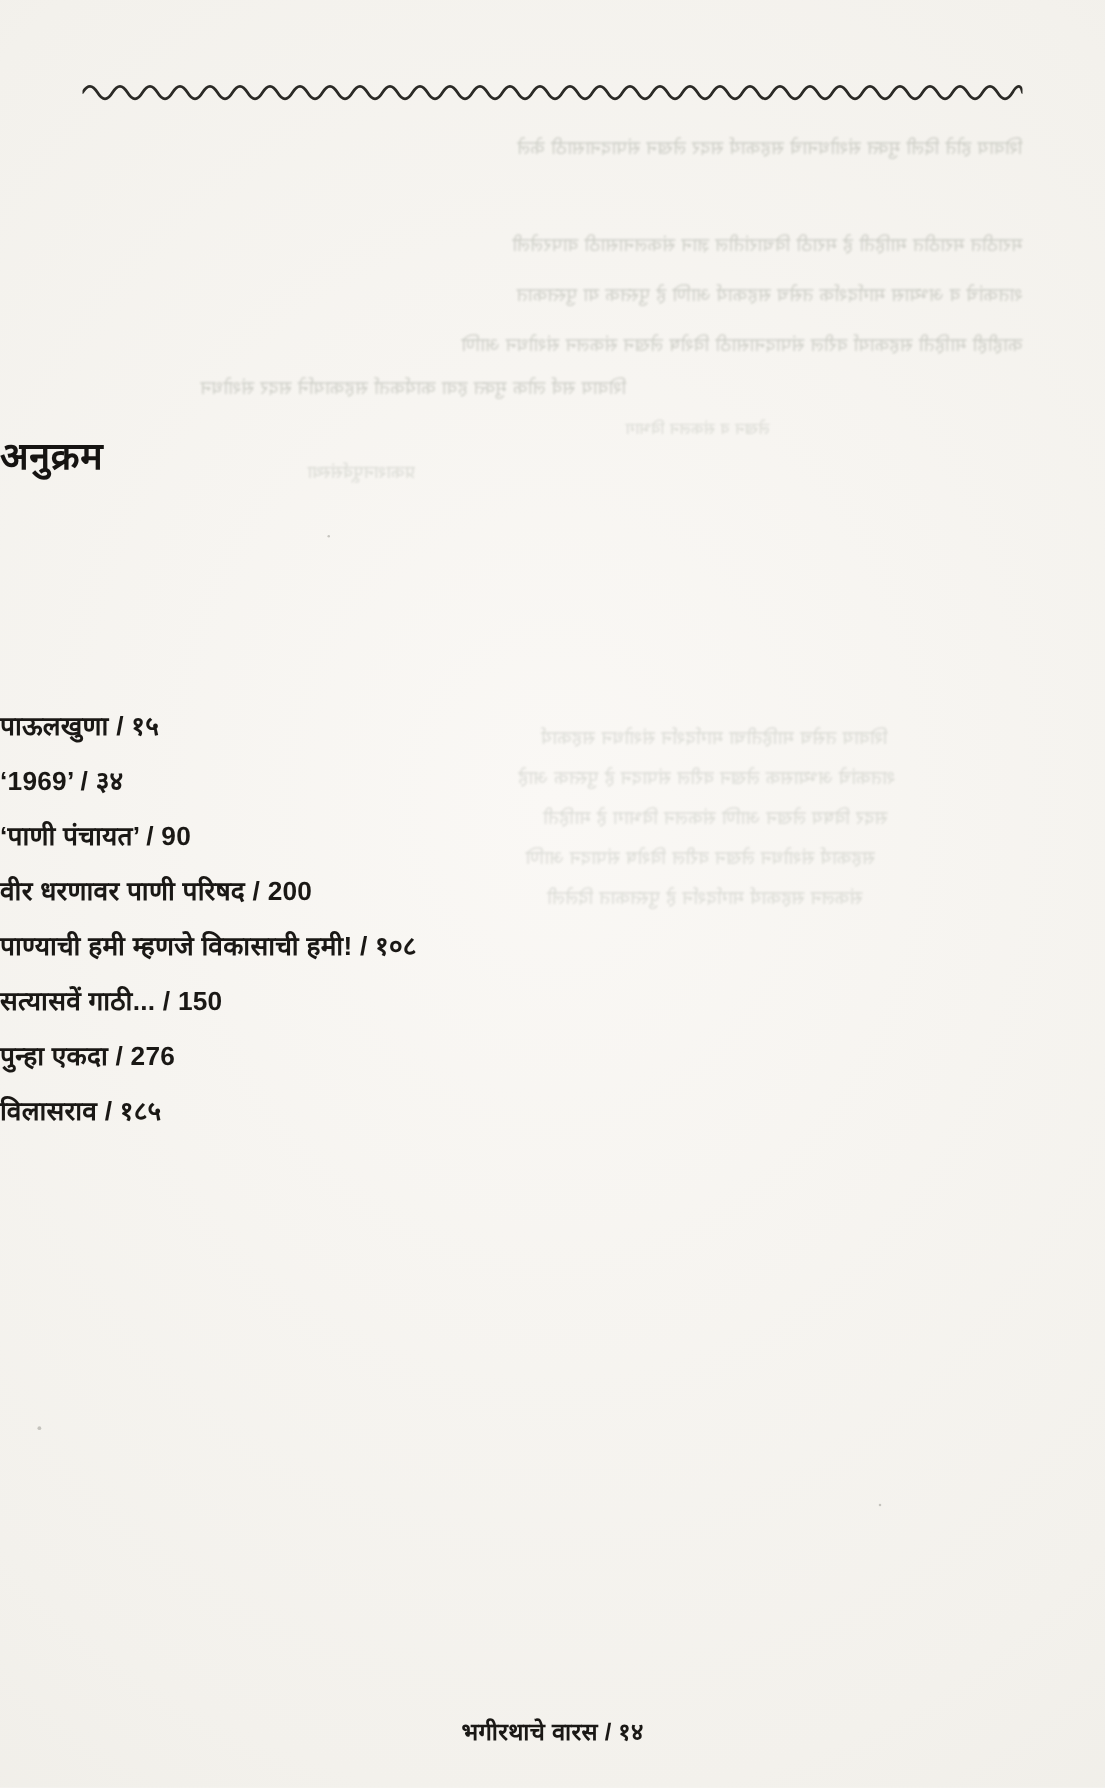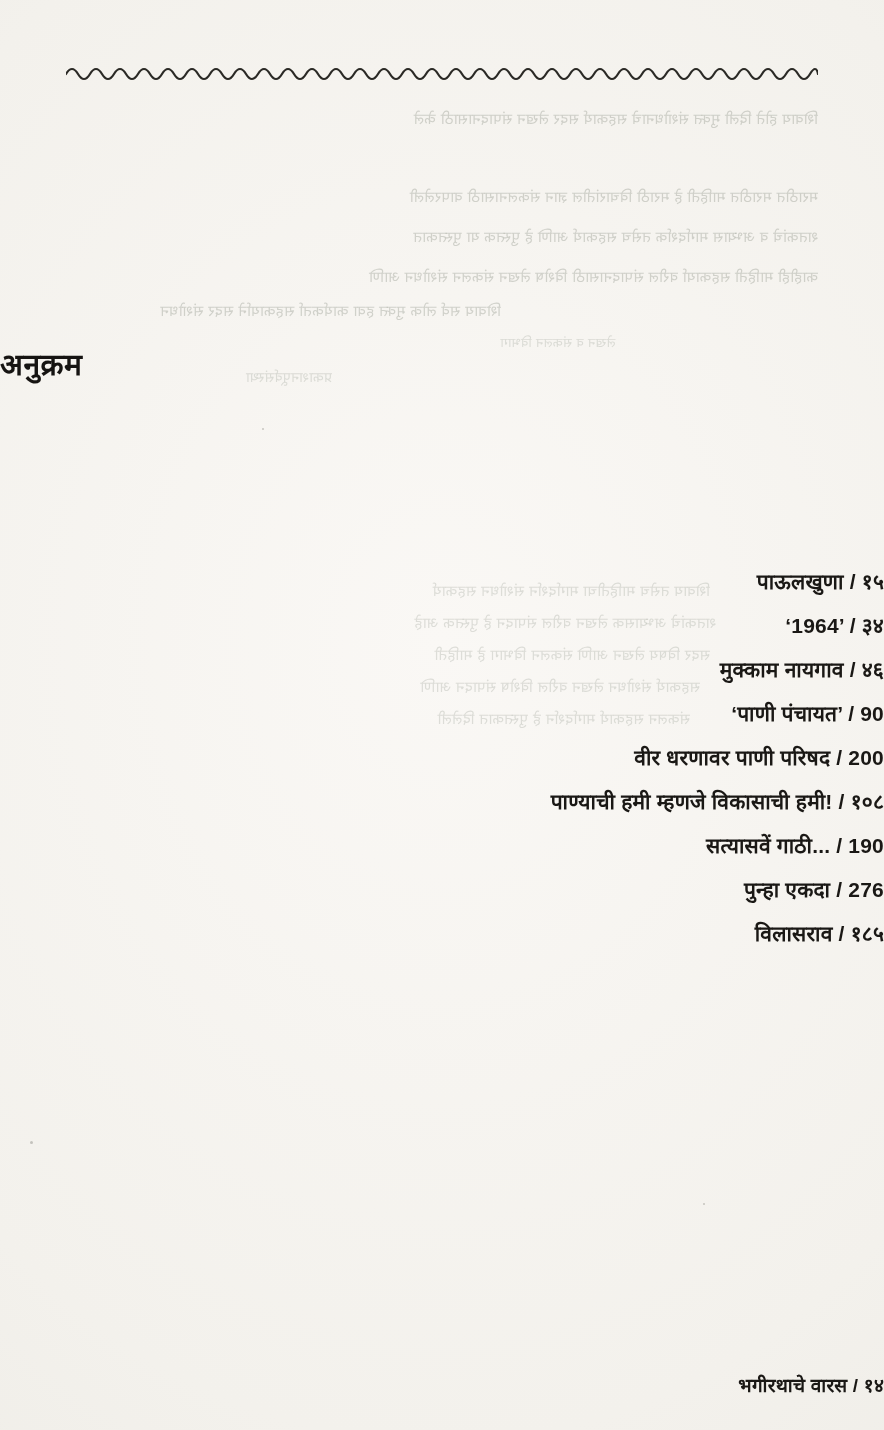--- a/index.html
+++ b/index.html
@@ -68,38 +68,38 @@
     letter-spacing: 0.5px;
     color: #161412;
   }
 
   
   .toc {
     position: absolute;
     top: 560px;
     left: 0;
     width: 884px;
-    text-align: right;
+    text-align: left;
   }
   .toc-item {
     font-size: 21px;
     font-weight: 600;
     line-height: 44px;
     color: #1a1815;
     letter-spacing: 0.2px;
     white-space: nowrap;
   }
 
   
   .footer {
     position: absolute;
     top: 1372px;
     left: 0;
     width: 884px;
-    text-align: right;
+    text-align: center;
     font-size: 19px;
     font-weight: 600;
     color: #1a1815;
     letter-spacing: 0.2px;
   }
 
   
   .speck {
     position: absolute;
     background: rgba(110, 108, 100, 0.35);
@@ -131,26 +131,25 @@
   </div>
 
   <svg class="wave-rule" viewBox="0 0 752 22" preserveAspectRatio="none">
     <path d="M0 12 Q 6 2 12 12 T 24 12 T 36 12 T 48 12 T 60 12 T 72 12 T 84 12 T 96 12 T 108 12 T 120 12 T 132 12 T 144 12 T 156 12 T 168 12 T 180 12 T 192 12 T 204 12 T 216 12 T 228 12 T 240 12 T 252 12 T 264 12 T 276 12 T 288 12 T 300 12 T 312 12 T 324 12 T 336 12 T 348 12 T 360 12 T 372 12 T 384 12 T 396 12 T 408 12 T 420 12 T 432 12 T 444 12 T 456 12 T 468 12 T 480 12 T 492 12 T 504 12 T 516 12 T 528 12 T 540 12 T 552 12 T 564 12 T 576 12 T 588 12 T 600 12 T 612 12 T 624 12 T 636 12 T 648 12 T 660 12 T 672 12 T 684 12 T 696 12 T 708 12 T 720 12 T 732 12 T 744 12 T 752 12" fill="none" stroke="#2b2a26" stroke-width="2.2" stroke-linecap="round"></path>
   </svg>
 
   <div class="title">अनुक्रम</div>
 
   <div class="toc">
     <div class="toc-item">पाऊलखुणा / १५</div>
-    <div class="toc-item">‘1964’ / ३४</div>
-    <div class="toc-item">मुक्काम नायगाव / ४६</div>
+    <div class="toc-item">‘1969’ / ३४</div>
     <div class="toc-item">‘पाणी पंचायत’ / 90</div>
     <div class="toc-item">वीर धरणावर पाणी परिषद / 200</div>
     <div class="toc-item">पाण्याची हमी म्हणजे विकासाची हमी! / १०८</div>
-    <div class="toc-item">सत्यासवें गाठी... / 190</div>
+    <div class="toc-item">सत्यासवें गाठी... / 150</div>
     <div class="toc-item">पुन्हा एकदा / 276</div>
     <div class="toc-item">विलासराव / १८५</div>
   </div>
 
   <div class="footer">भगीरथाचे वारस / १४</div>
 
   <div class="speck" style="left:30px; top:1141px; width:3px; height:3px;"></div>
   <div class="speck" style="left:262px; top:428px; width:2px; height:2px;"></div>
   <div class="speck" style="left:703px; top:1203px; width:2px; height:2px;"></div>
 </div>

